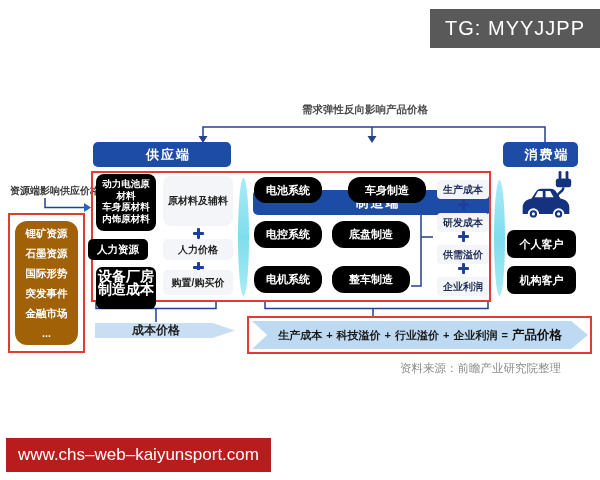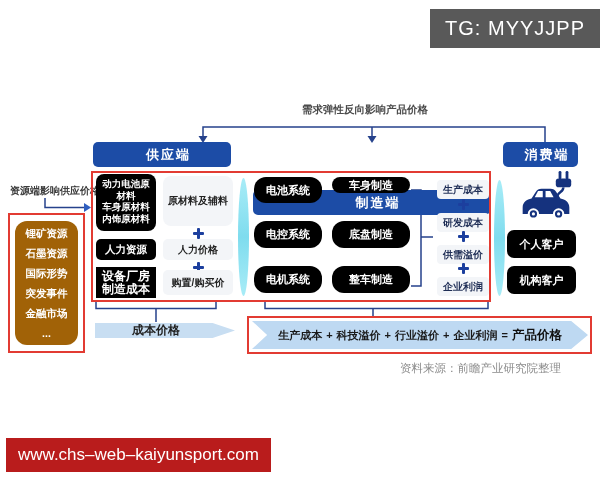--- a/index.html
+++ b/index.html
@@ -39,40 +39,40 @@
   
   .bbox{ position:absolute; background:#000000; color:#fff; font-weight:bold;
     display:flex; align-items:center; justify-content:center; text-align:center; }
   .wbox{ position:absolute; background:#f3f5f8; color:#222; font-weight:bold;
     display:flex; align-items:center; justify-content:center; text-align:center; }
   .pre{ white-space:pre-line; display:block; }
   
   .sup-mat{ left:96px; top:174px; width:60px; height:57px; border-radius:8px;
     font-size:9.5px; line-height:11.5px; padding-top:4px; display:block; }
   .sup-mat-price{ left:163px; top:176px; width:70px; height:50px; border-radius:8px; font-size:10px; }
-  .sup-labor{ left:96px; top:239px; width:60px; height:21px; border-radius:5px; font-size:10.5px; }
+  .sup-labor{ left:88px; top:239px; width:60px; height:21px; border-radius:5px; font-size:10.5px; }
   .sup-labor-price{ left:163px; top:239px; width:70px; height:21px; border-radius:5px; font-size:10px; }
-  .sup-equip{ left:96px; top:267px; width:60px; height:31px; border-radius:0;
-    font-size:12px; line-height:13px; padding-top:3px; display:block; }
+  .sup-equip{ left:96px; top:267px; width:60px; height:42px; border-radius:6px;
+    font-size:14px; line-height:13px; padding-top:3px; display:block; }
   .sup-equip-price{ left:163px; top:270px; width:70px; height:25px; border-radius:5px; font-size:10px; }
   
   .plus{ position:absolute; width:11px; height:11px; }
   .plus::before{ content:""; position:absolute; left:0; top:4px; width:11px; height:3.2px;
     background:#1c3f9e; border-radius:1px; }
   .plus::after{ content:""; position:absolute; left:4px; top:0; width:3.2px; height:11px;
     background:#1c3f9e; border-radius:1px; }
   
   .lens{ position:absolute; width:11px; border-radius:50%;
     background:linear-gradient(180deg,#a8ecf7,#7fdcee 50%,#a8ecf7); }
   .lens1{ left:238px; top:178px; height:118px; }
   .lens2{ left:494px; top:180px; height:116px; }
   
   .manu{ border-radius:12px; font-size:11px; }
   .m00{ left:254px; top:177px; width:68px; height:26px; }
-  .m01{ left:332px; top:177px; width:78px; height:16px; }
+  .m01{ left:348px; top:177px; width:78px; height:26px; }
   .m10{ left:254px; top:221px; width:68px; height:27px; }
   .m11{ left:332px; top:221px; width:78px; height:27px; }
   .m20{ left:254px; top:266px; width:68px; height:27px; }
   .m21{ left:332px; top:266px; width:78px; height:27px; }
   
   .cost{ left:437px; width:52px; height:19px; border-radius:4px; font-size:10px; color:#1e2d55; }
   .c0{ top:180px; } .c1{ top:213px; } .c2{ top:245px; } .c3{ top:277px; }
   
   .cust{ left:507px; width:69px; height:28px; border-radius:7px; font-size:11px; }
   .cust0{ top:230px; } .cust1{ top:266px;font-family:Liberation Serif, serif; }

